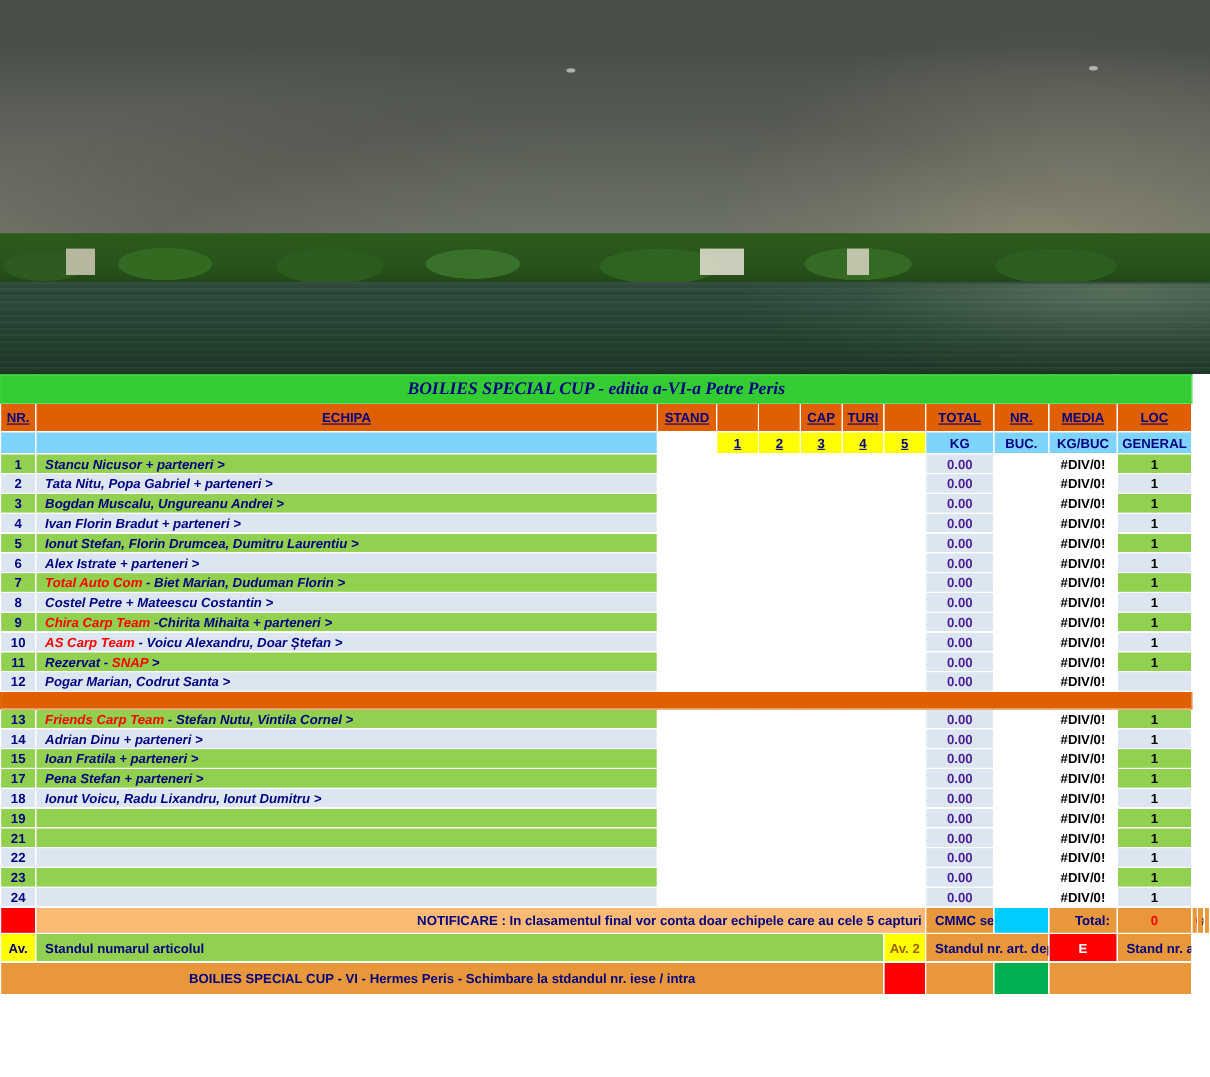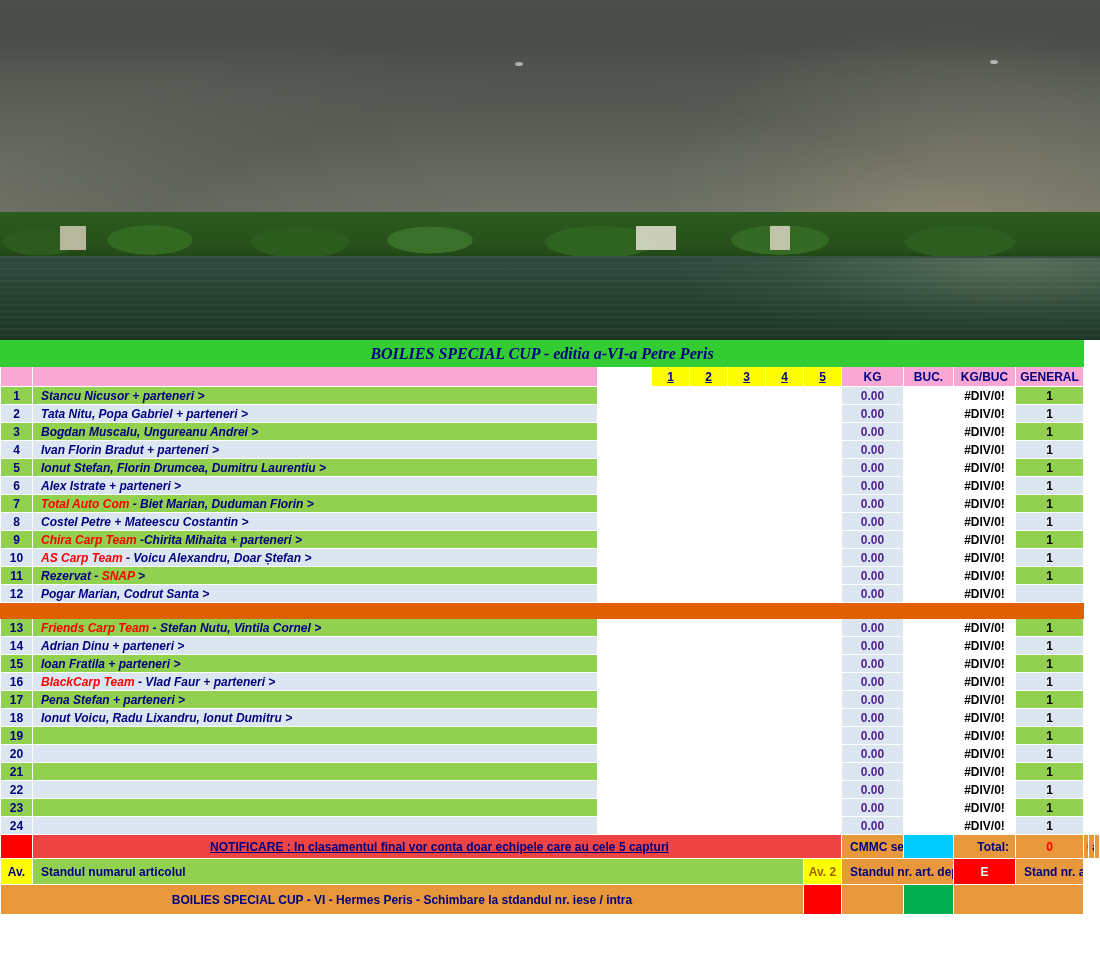--- a/index.html
+++ b/index.html
@@ -136,21 +136,21 @@
   .hdr td {
     background: #e06000;
     color: #000080;
     font-weight: bold;
     font-size: 12px;
     text-align: center;
     text-decoration: underline;
     height: 26px;
   }
   .sub td {
-    background: #f9a8d4;
+    background: #7dd3fc;
     color: #000080;
     font-weight: bold;
     font-size: 12px;
     text-align: center;
     height: 20px;
   }
   .sub td.turi-n { background: #ffff00; color: #000080; text-decoration: underline; }
   .sub td.empty-left { background: #ffffff; border-color:#ffffff; }
 
   td.num      { background: #92d050; color: #000080; font-weight: bold; text-align: center; width: 32px; }
@@ -164,21 +164,21 @@
 
   tr.alt td.num  { background: #dce6f1; }
   tr.alt td.team { background: #dce6f1; }
   tr.alt td.loc  { background: #dce6f1; }
 
   .red-name  { color: #ff0000; }
   .sep-row td { background: #e06000; height: 16px; border: 1px solid #e06000; }
 
   .notif td { height: 24px; font-size: 12px; font-weight: bold; }
   .notif .n-label { background: #ff0000; color: #ffffff; text-align: center; width: 32px; }
-  .notif .n-text  { background: #ef4444; color: #000080; text-align: center; padding-left: 8px; text-decoration: underline; }
+  .notif .n-text  { background: #fdba74; color: #000080; text-align: right; padding-left: 8px; }
   .notif .n-cmmc  { background: #e8983a; color: #000080; text-align: left; padding-left: 8px; }
   .notif .n-cyan  { background: #00ccff; }
   .notif .n-totlab{ background: #e8983a; color: #000080; text-align: right; padding-right: 6px; }
   .notif .n-val   { background: #e8983a; color: #ff0000; text-align: center; }
   .notif .n-div   { background: #e8983a; color: #000000; text-align: center; }
   .notif .n-end   { background: #e8983a; }
 
   .av td { height: 26px; font-size: 12px; font-weight: bold; }
   .av .av-lab   { background: #ffff00; color: #000080; text-align: center; }
   .av .av-text  { background: #92d050; color: #000080; text-align: left; padding-left: 8px; }
@@ -228,20 +228,34 @@
       <col style="width:50px">
       <col style="width:62px">
       <col style="width:68px">
     </colgroup>
 
     <tbody>
         <tr class="title-row">
       <td colspan="12">BOILIES SPECIAL CUP - editia a-VI-a Petre Peris</td>
     </tr>
 
+    <tr class="hdr">
+      <td>NR.</td>
+      <td>ECHIPA</td>
+      <td>STAND</td>
+      <td></td>
+      <td></td>
+      <td>CAP</td>
+      <td>TURI</td>
+      <td></td>
+      <td>TOTAL</td>
+      <td>NR.</td>
+      <td>MEDIA</td>
+      <td>LOC</td>
+    </tr>
 
     <tr class="sub">
       <td></td>
       <td></td>
       <td class="empty-left"></td>
       <td class="turi-n">1</td>
       <td class="turi-n">2</td>
       <td class="turi-n">3</td>
       <td class="turi-n">4</td>
       <td class="turi-n">5</td>
@@ -465,34 +479,20 @@
           <td class="turi"></td>
           <td class="turi"></td>
           <td class="turi"></td>
           <td class="turi"></td>
           <td class="turi"></td>
           <td class="total">0.00</td>
           <td class="buc"></td>
           <td class="media">#DIV/0!</td>
           <td class="loc">1</td>
         </tr>
-        <tr class="alt">
-          <td class="num">16</td>
-          <td class="team"><span class="red-name">BlackCarp Team</span><span>  - Vlad Faur + parteneri  &gt;</span></td>
-          <td class="stand"></td>
-          <td class="turi"></td>
-          <td class="turi"></td>
-          <td class="turi"></td>
-          <td class="turi"></td>
-          <td class="turi"></td>
-          <td class="total">0.00</td>
-          <td class="buc"></td>
-          <td class="media">#DIV/0!</td>
-          <td class="loc">1</td>
-        </tr>
         <tr>
           <td class="num">17</td>
           <td class="team"><span>Pena  Stefan + parteneri  &gt;</span></td>
           <td class="stand"></td>
           <td class="turi"></td>
           <td class="turi"></td>
           <td class="turi"></td>
           <td class="turi"></td>
           <td class="turi"></td>
           <td class="total">0.00</td>
@@ -509,34 +509,20 @@
           <td class="turi"></td>
           <td class="turi"></td>
           <td class="turi"></td>
           <td class="total">0.00</td>
           <td class="buc"></td>
           <td class="media">#DIV/0!</td>
           <td class="loc">1</td>
         </tr>
         <tr>
           <td class="num">19</td>
-          <td class="team"><span></span></td>
-          <td class="stand"></td>
-          <td class="turi"></td>
-          <td class="turi"></td>
-          <td class="turi"></td>
-          <td class="turi"></td>
-          <td class="turi"></td>
-          <td class="total">0.00</td>
-          <td class="buc"></td>
-          <td class="media">#DIV/0!</td>
-          <td class="loc">1</td>
-        </tr>
-        <tr class="alt">
-          <td class="num">20</td>
           <td class="team"><span></span></td>
           <td class="stand"></td>
           <td class="turi"></td>
           <td class="turi"></td>
           <td class="turi"></td>
           <td class="turi"></td>
           <td class="turi"></td>
           <td class="total">0.00</td>
           <td class="buc"></td>
           <td class="media">#DIV/0!</td>

